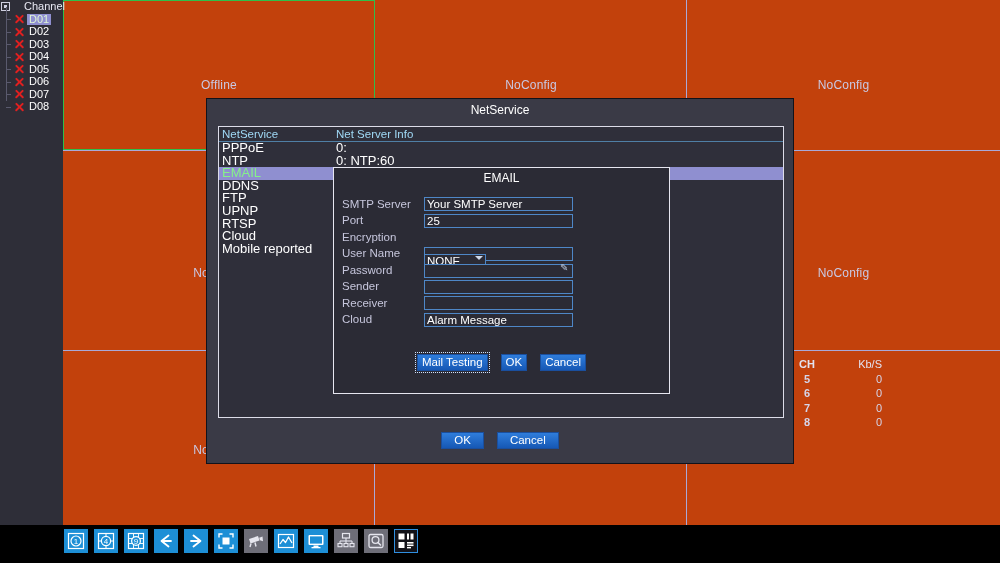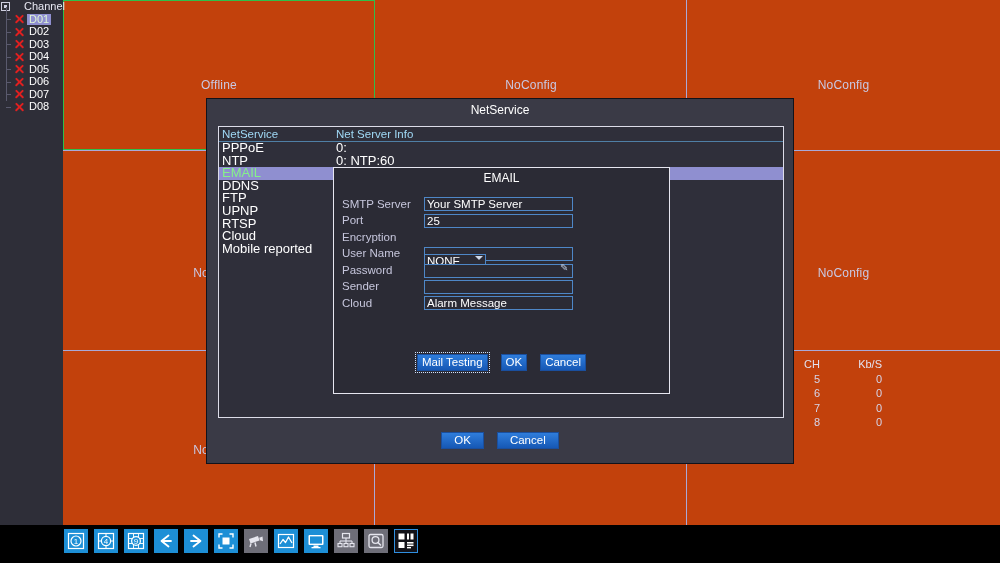--- a/index.html
+++ b/index.html
@@ -126,21 +126,21 @@
 
   
   .stats {
     position: absolute;
     left: 790px; top: 357px;
     width: 100px;
     color: #d5d5ea;
     font-size: 11px;
   }
   .stats .srow { display: flex; height: 14.5px; line-height: 14.5px; }
-  .stats .sc1 { width: 30px; text-align: right; padding-left: 4px; }
+  .stats .sc1 { width: 30px; text-align: center; padding-left: 4px; font-weight: bold; }
   .stats .sc2 { width: 62px; text-align: right; }
   .stats .shead { color: #e2e2f0; }
 
   
   .win {
     position: absolute;
     left: 206px; top: 98px;
     width: 588px; height: 366px;
     background: #3a3a46;
     border: 1px solid #12121a;
@@ -523,20 +523,24 @@
         <div class="pw-wrap">
           <input class="finput" type="password" style="width: 149px;" value="">
           <span class="pw-icon">✎</span>
         </div>
       </div>
       <div class="frow">
         <div class="flabel">Sender</div>
         <input class="finput" type="text" value="" style="">
       </div>
       <div class="frow">
+        <div class="flabel">Receiver</div>
+        <input class="finput" type="text" value="" style="">
+      </div>
+      <div class="frow">
         <div class="flabel">Cloud</div>
         <input class="finput" type="text" value="Alarm Message" style="">
       </div>
     </div>
 
     <div class="dlg-footer">
       <div class="btn focus">Mail Testing</div>
       <div class="btn">OK</div>
       <div class="btn">Cancel</div>
     </div>

